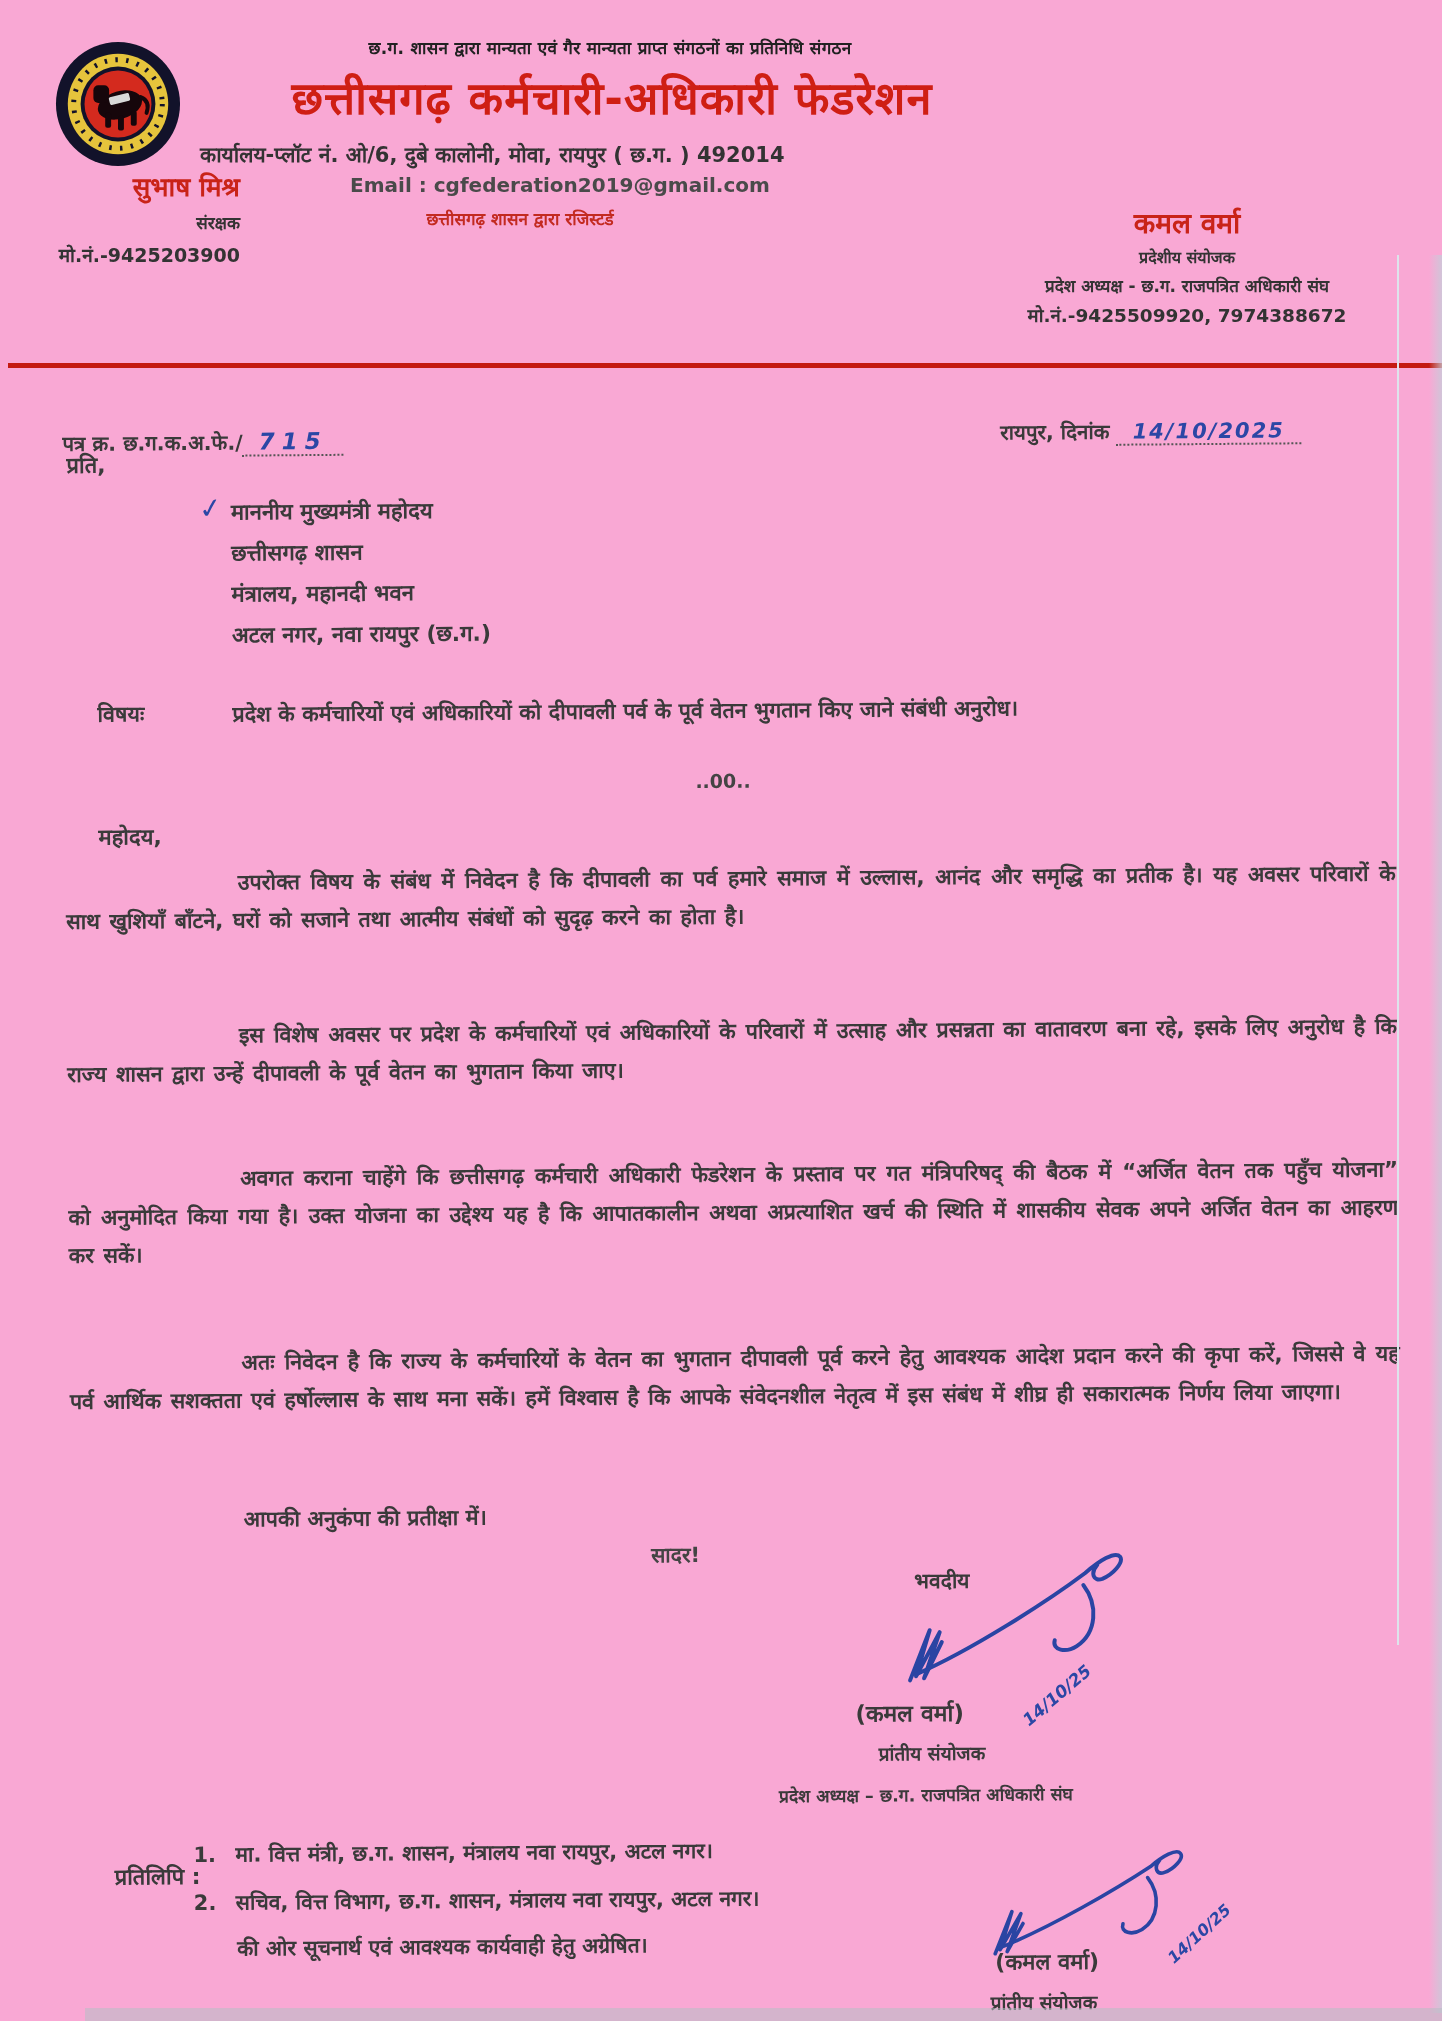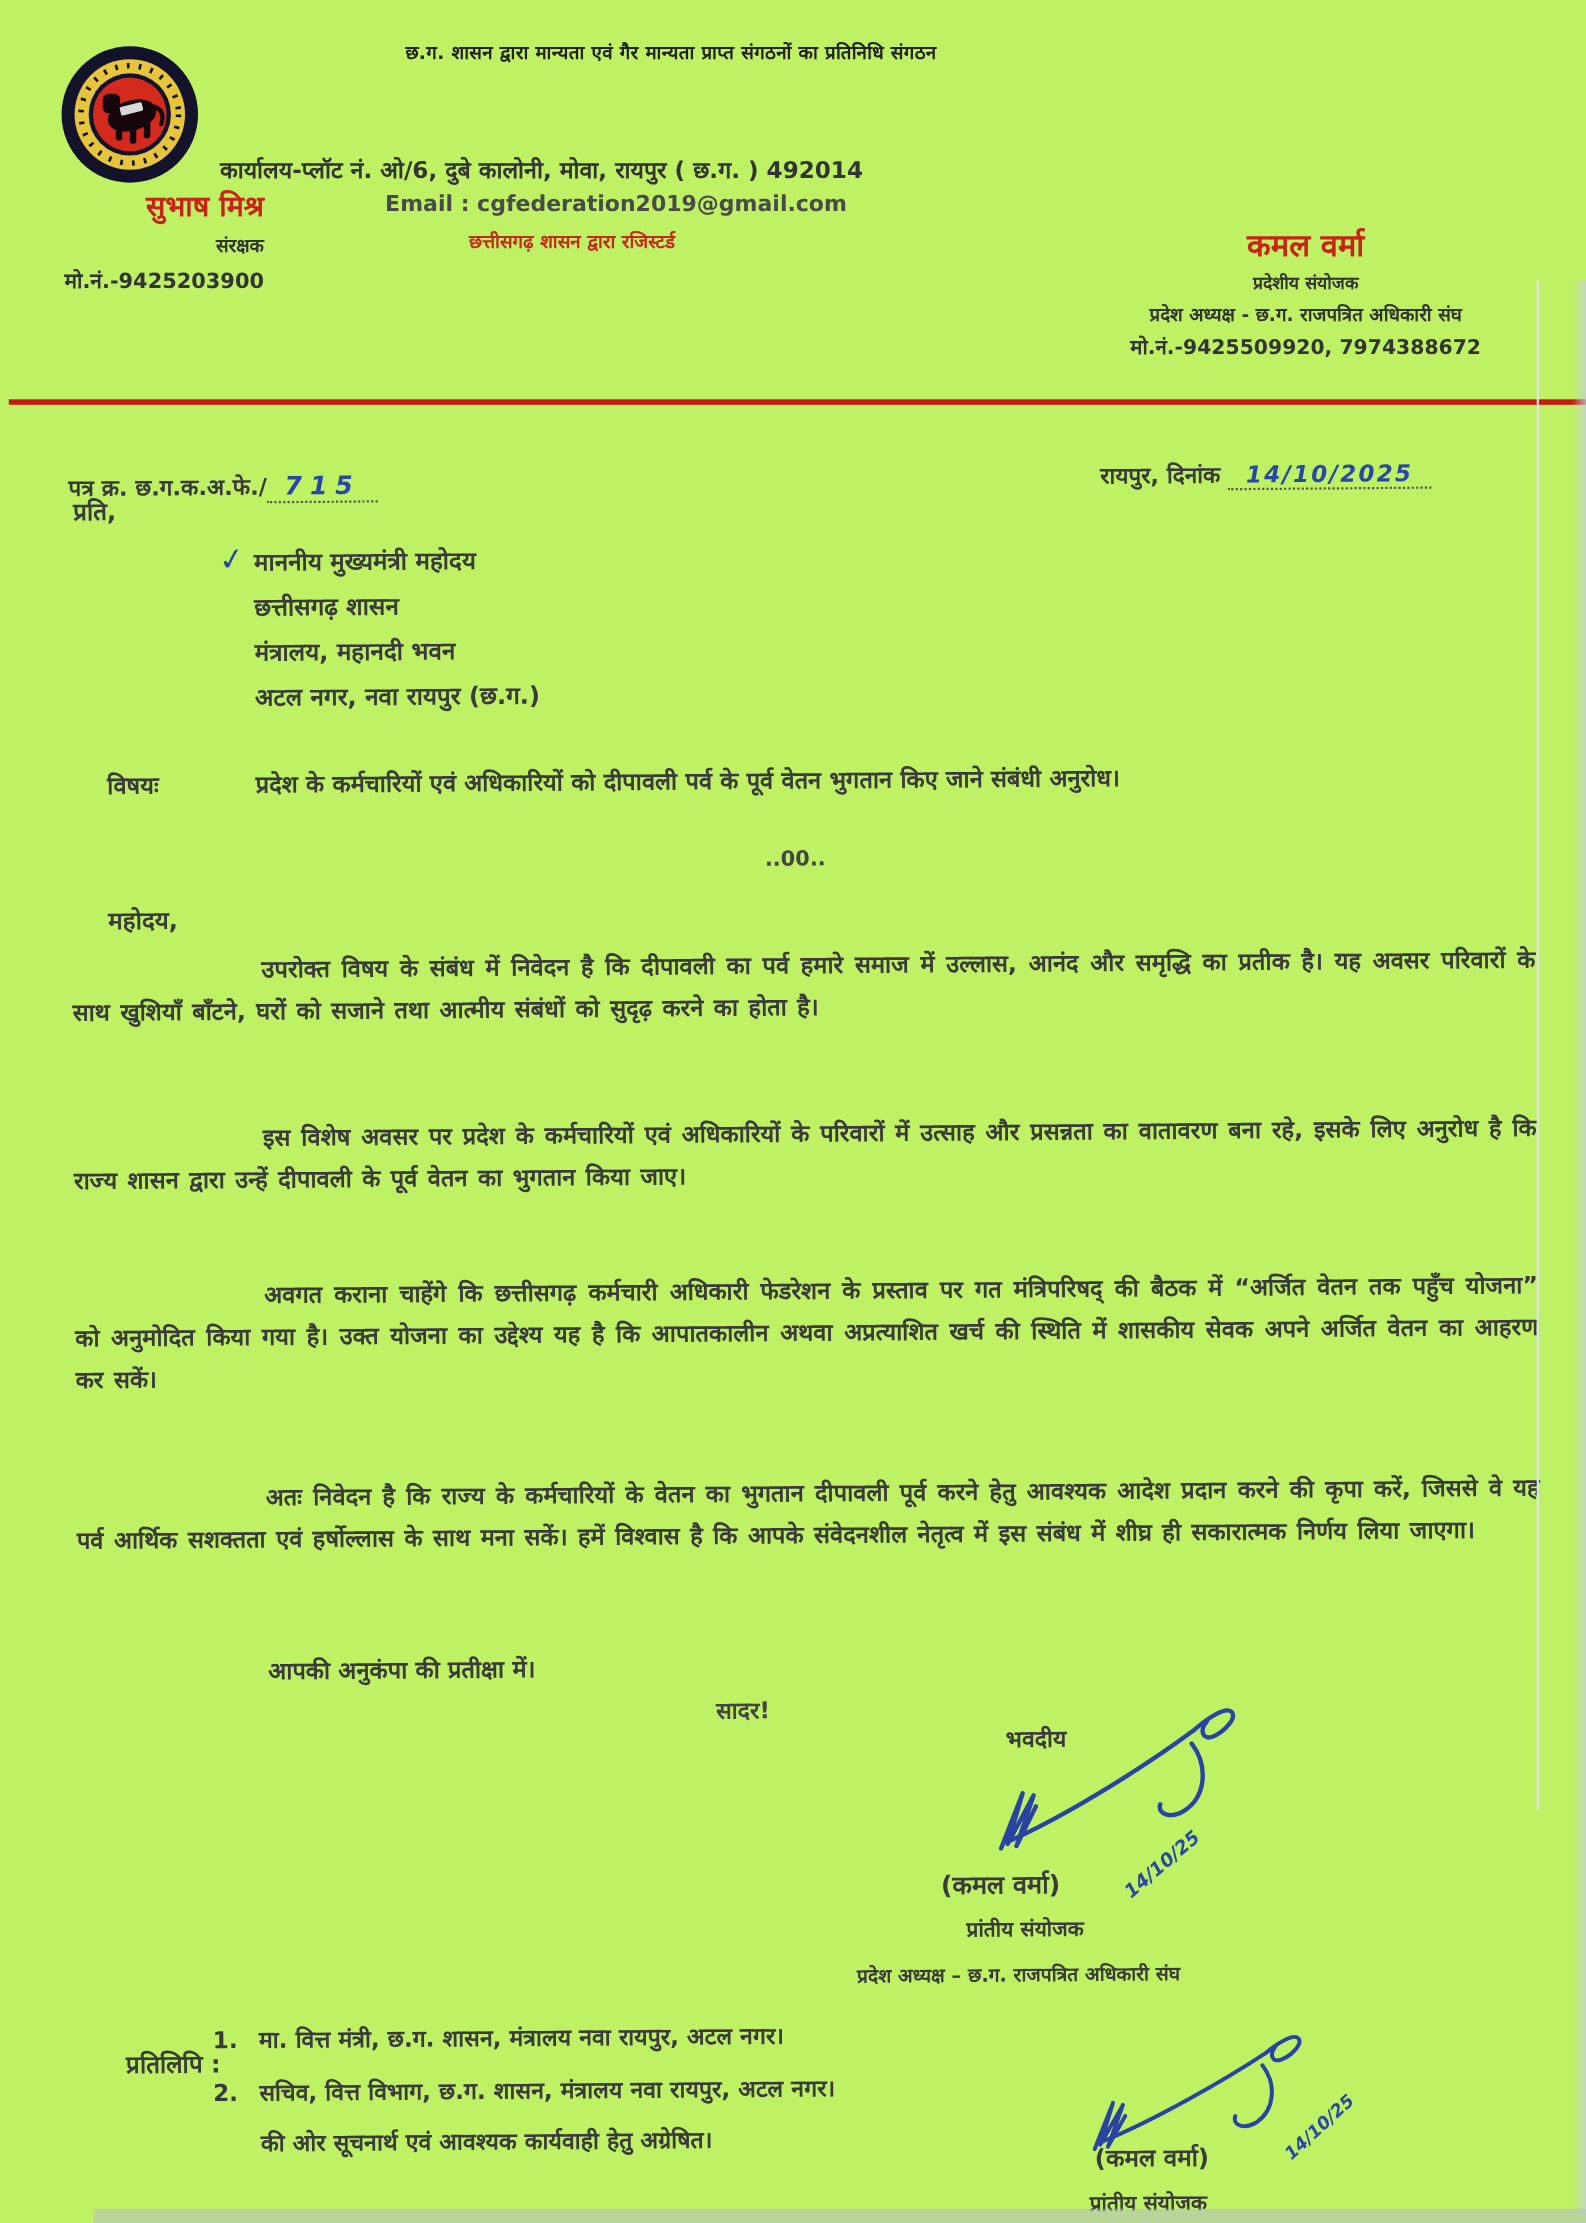--- a/index.html
+++ b/index.html
@@ -1,18 +1,18 @@
 <!DOCTYPE html>
 <html><head>
 <meta charset="utf-8">
 <style>
   html,body{margin:0;padding:0;background:#e8e8e8;}
   .page{
     position:relative;width:1442px;height:2021px;margin:0 auto;
-    background:#bef264;overflow:hidden;
+    background:#f9a8d4;overflow:hidden;
     font-family:"DejaVu Sans",sans-serif;color:#3a3a3a;
   }
   .abs{position:absolute;}
 
   
   .tagline{left:200px;top:36px;width:820px;font-size:17px;font-weight:bold;color:#222;text-align:center;letter-spacing:.3px;}
   .title{left:178px;top:66px;width:868px;font-size:45px;font-weight:bold;color:#cf1f14;text-align:center;letter-spacing:1px;}
   .addr{left:200px;top:140px;width:780px;font-size:21px;font-weight:bold;color:#333;text-align:left;}
   .email{left:210px;top:173px;width:700px;font-size:20px;font-weight:bold;color:#4a4a4a;text-align:center;}
   .reg1{left:300px;top:207px;width:440px;font-size:17px;font-weight:bold;color:#c32a20;text-align:center;}
@@ -95,20 +95,21 @@
         <rect x="40" y="46" width="16" height="18" rx="5"></rect>
         <rect x="52" y="74" width="6" height="15" rx="2"></rect>
         <rect x="65" y="77" width="6" height="15" rx="2"></rect>
         <rect x="78" y="72" width="6" height="15" rx="2"></rect>
         <path d="M88,58 q10,4 6,16" stroke="#16060b" stroke-width="4" fill="none" stroke-linecap="round"></path>
       </g>
       <rect x="56" y="56" width="21" height="8" rx="1.5" fill="#d8d8d8" transform="rotate(-14 66 60)"></rect>
     </svg>
   </div>
 
+  <div class="abs title">छत्तीसगढ़ कर्मचारी-अधिकारी फेडरेशन</div>
   <div class="abs addr">कार्यालय-प्लॉट नं. ओ/6, दुबे कालोनी, मोवा, रायपुर ( छ.ग. ) 492014</div>
   <div class="abs email">Email : cgfederation2019@gmail.com</div>
   <div class="abs reg1">छत्तीसगढ़ शासन द्वारा रजिस्टर्ड</div>
 
   <div class="abs lp">
     <div class="lp-name">सुभाष मिश्र</div>
     <div class="lp-role">संरक्षक</div>
     <div class="lp-phone">मो.नं.-9425203900</div>
   </div>
 

